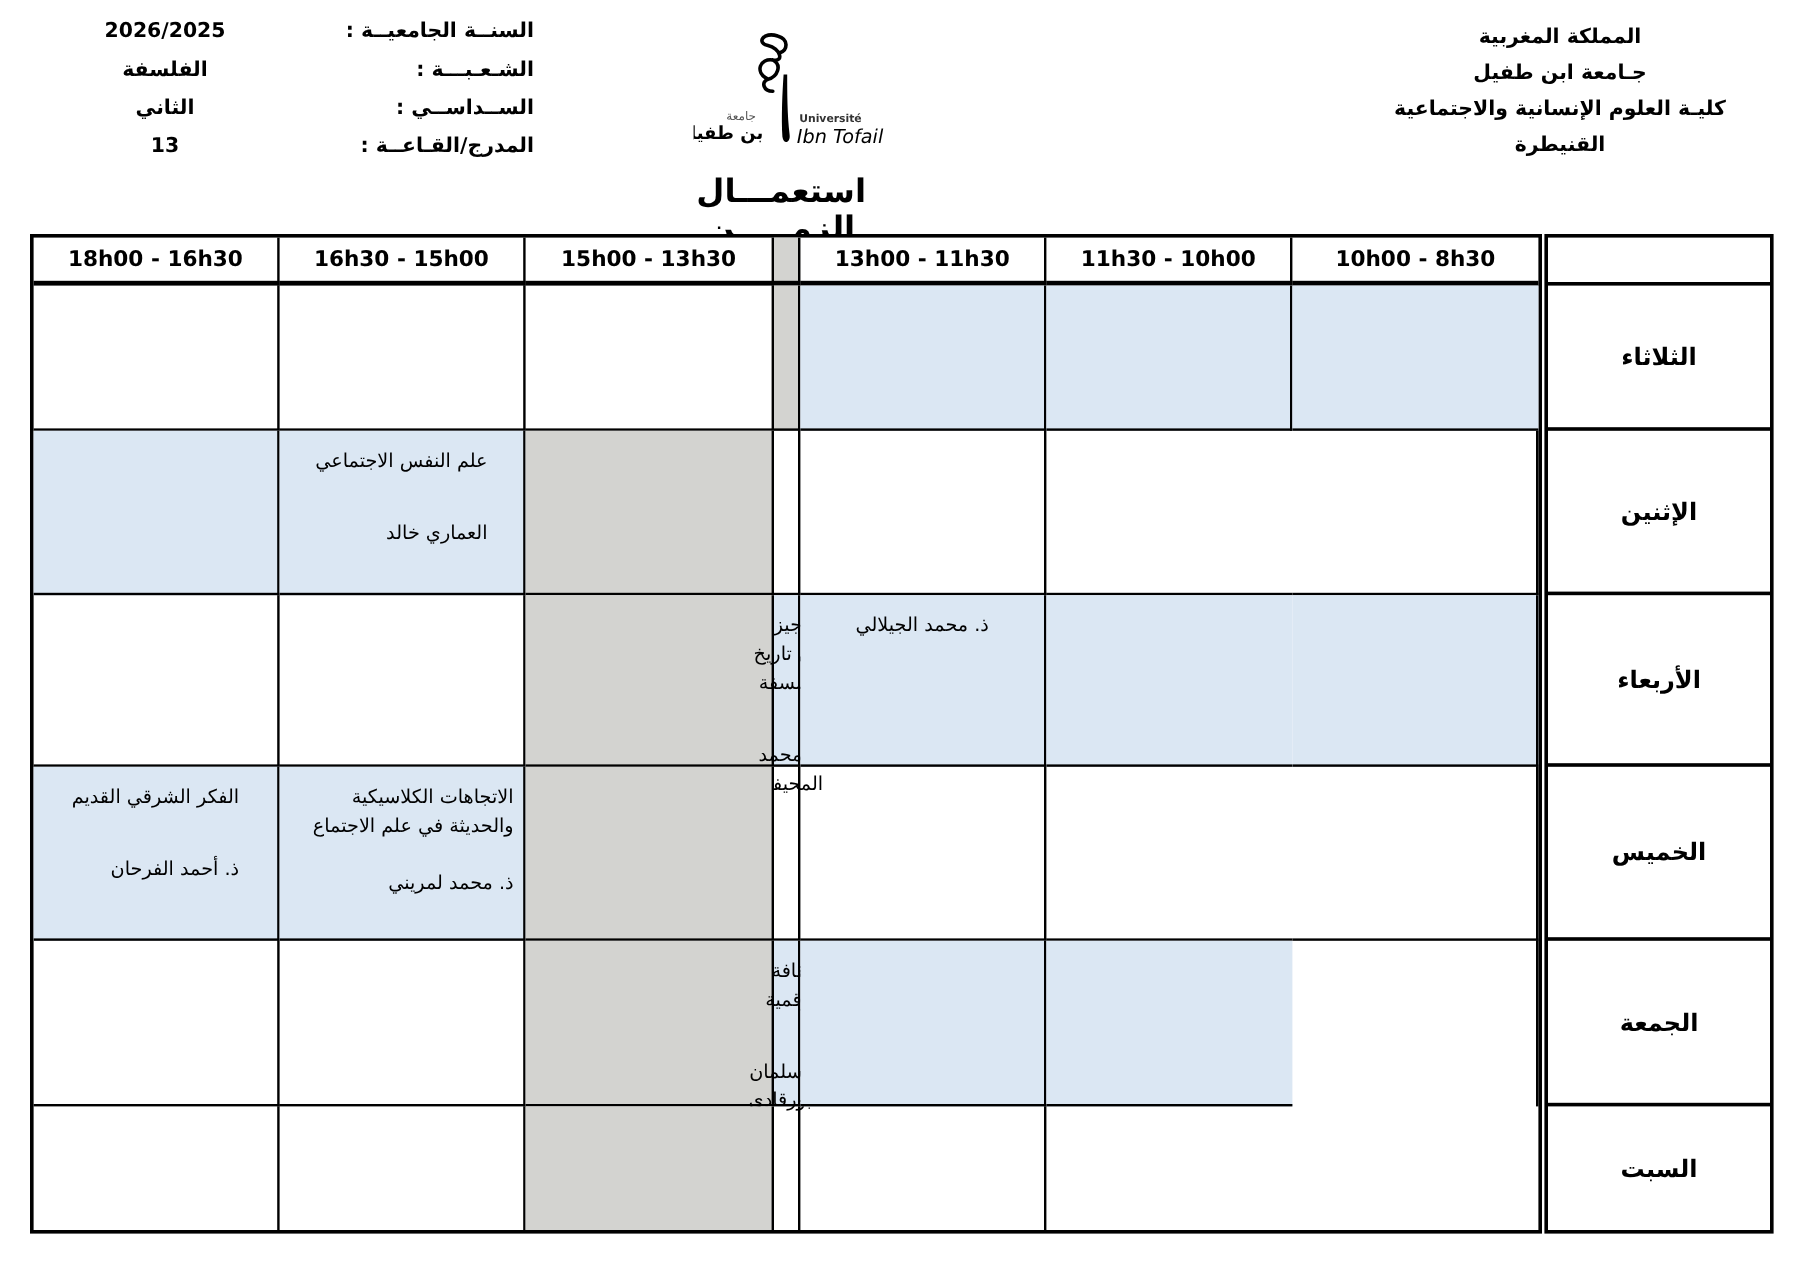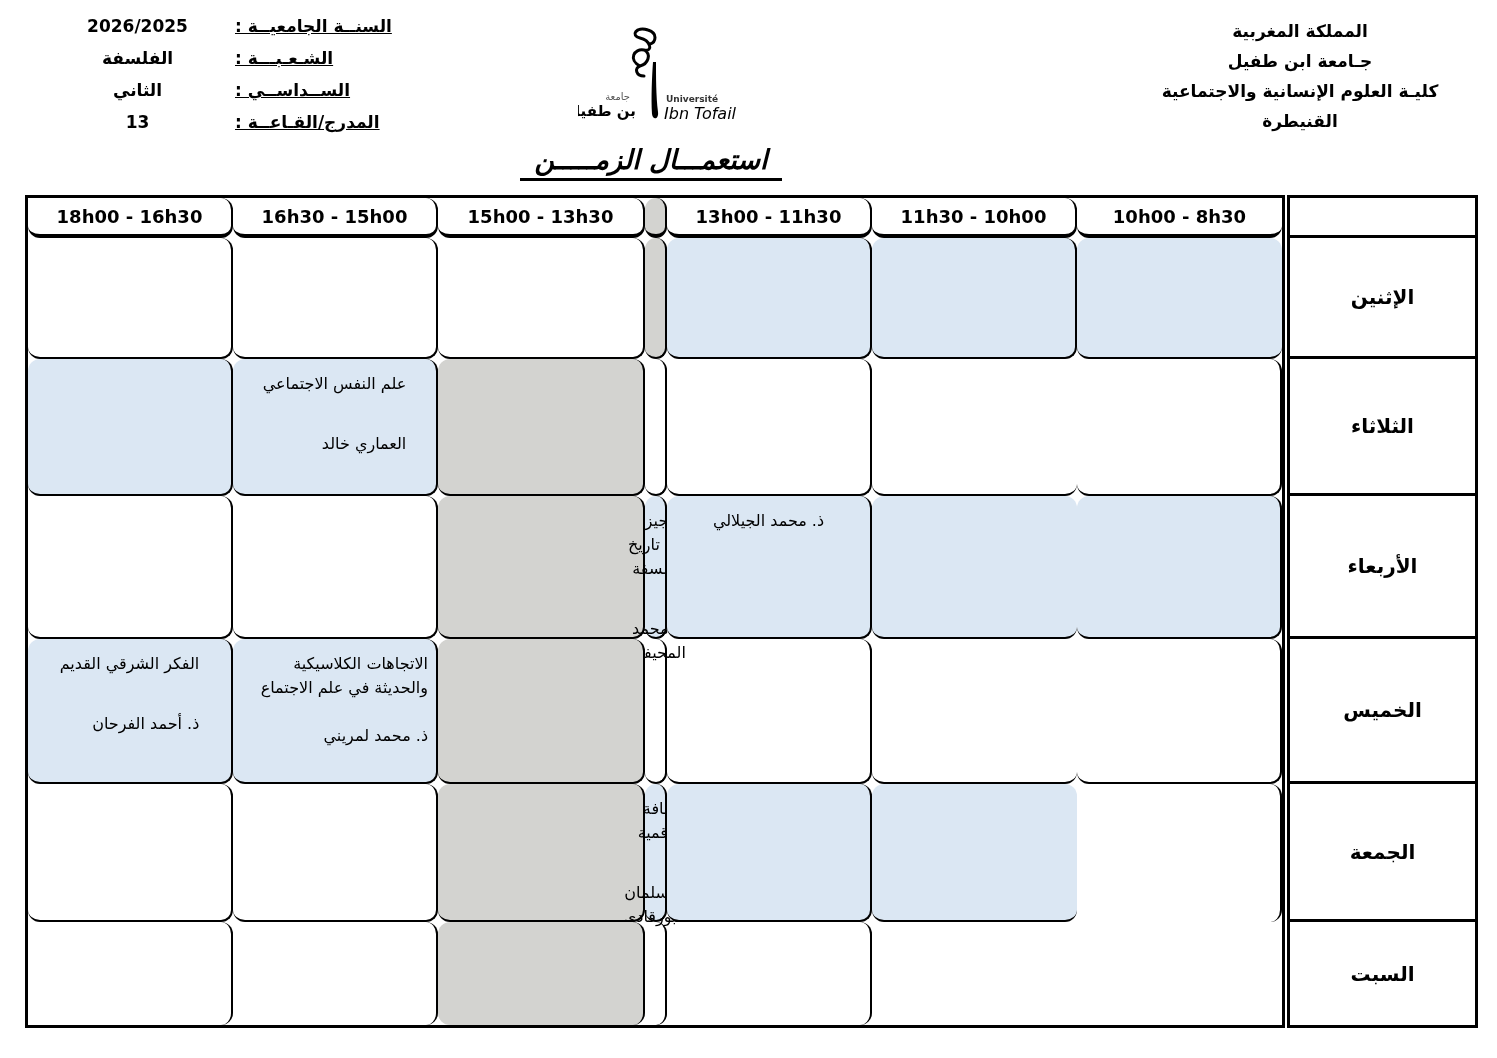--- a/index.html
+++ b/index.html
@@ -2,41 +2,41 @@
 <html><head>
 <meta charset="utf-8">
 <style>
   html,body{margin:0;padding:0;background:#ffffff;}
   body{font-family:"DejaVu Sans", sans-serif; color:#000;}
   .page{position:relative;width:1497px;height:1058px;background:#fff;overflow:hidden;}
 
   
   .admin-block{position:absolute;left:40px;top:16px;width:405px;direction:rtl;}
   .admin-row{display:flex;align-items:baseline;height:32px;font-weight:bold;font-size:17px;}
-  .admin-label{width:210px;text-align:left;white-space:nowrap;text-decoration:underline;}
+  .admin-label{width:210px;text-align:right;white-space:nowrap;}
   .admin-value{flex:1;text-align:center;white-space:nowrap;}
 
   .inst-block{position:absolute;left:1120px;top:16px;width:360px;text-align:center;
               direction:rtl;font-weight:bold;font-size:17px;line-height:30px;}
 
   .logo-wrap{position:absolute;left:578px;top:24px;width:160px;height:118px;}
 
   
   .doc-title{position:absolute;left:520px;top:144px;width:262px;text-align:center;
              direction:rtl;font-weight:bold;font-size:27px;
-             border-bottom:3px solid #000;padding-bottom:3px;font-style:italic;}
+             border-bottom:3px solid #000;padding-bottom:3px;}
 
   
   .time-grid{position:absolute;left:25px;top:195px;
              display:grid;
              grid-template-columns:205px 205px 207px 22px 205px 205px 205px;
              grid-template-rows:40px 121px 137px 143px 145px 138px 103px;
              border:3px solid #000;background:#fff;}
   .cell{border-right:2px solid #000;border-bottom:2px solid #000;
-        display:flex;flex-direction:column;align-items:center;box-sizing:border-box;border-radius:12px;}
+        display:flex;flex-direction:column;align-items:center;box-sizing:border-box;}
   .cell.col-last{border-right:none;}
   .cell.row-last{border-bottom:none;}
   .cell.hdr{justify-content:center;font-weight:bold;font-size:18px;border-bottom:4px solid #000;}
   .cell.sep{background:#d3d3d0;}
   .cell.blue{background:#dbe7f3;}
   .session{direction:rtl;text-align:right;font-weight:normal;font-size:16px;
            padding:13px 8px 0 8px;line-height:24px;}
   .session .course{margin-bottom:36px;}
 
   .day-col{position:absolute;left:1287px;top:195px;width:185px;
@@ -176,21 +176,21 @@
     <div class="cell row-last"></div>
     <div class="cell row-last"></div>
     <div class="cell sep row-last"></div>
     <div class="cell row-last"></div>
     <div class="cell row-last"></div>
     <div class="cell col-last row-last"></div>
   </div>
 
   <div class="day-col">
     <div class="day-cell"></div>
+    <div class="day-cell">الثلاثاء</div>
     <div class="day-cell">الإثنين</div>
-    <div class="day-cell">الثلاثاء</div>
     <div class="day-cell">الأربعاء</div>
     <div class="day-cell">الخميس</div>
     <div class="day-cell">الجمعة</div>
     <div class="day-cell row-last">السبت</div>
   </div>
 
 </div>
 
 </body></html>

